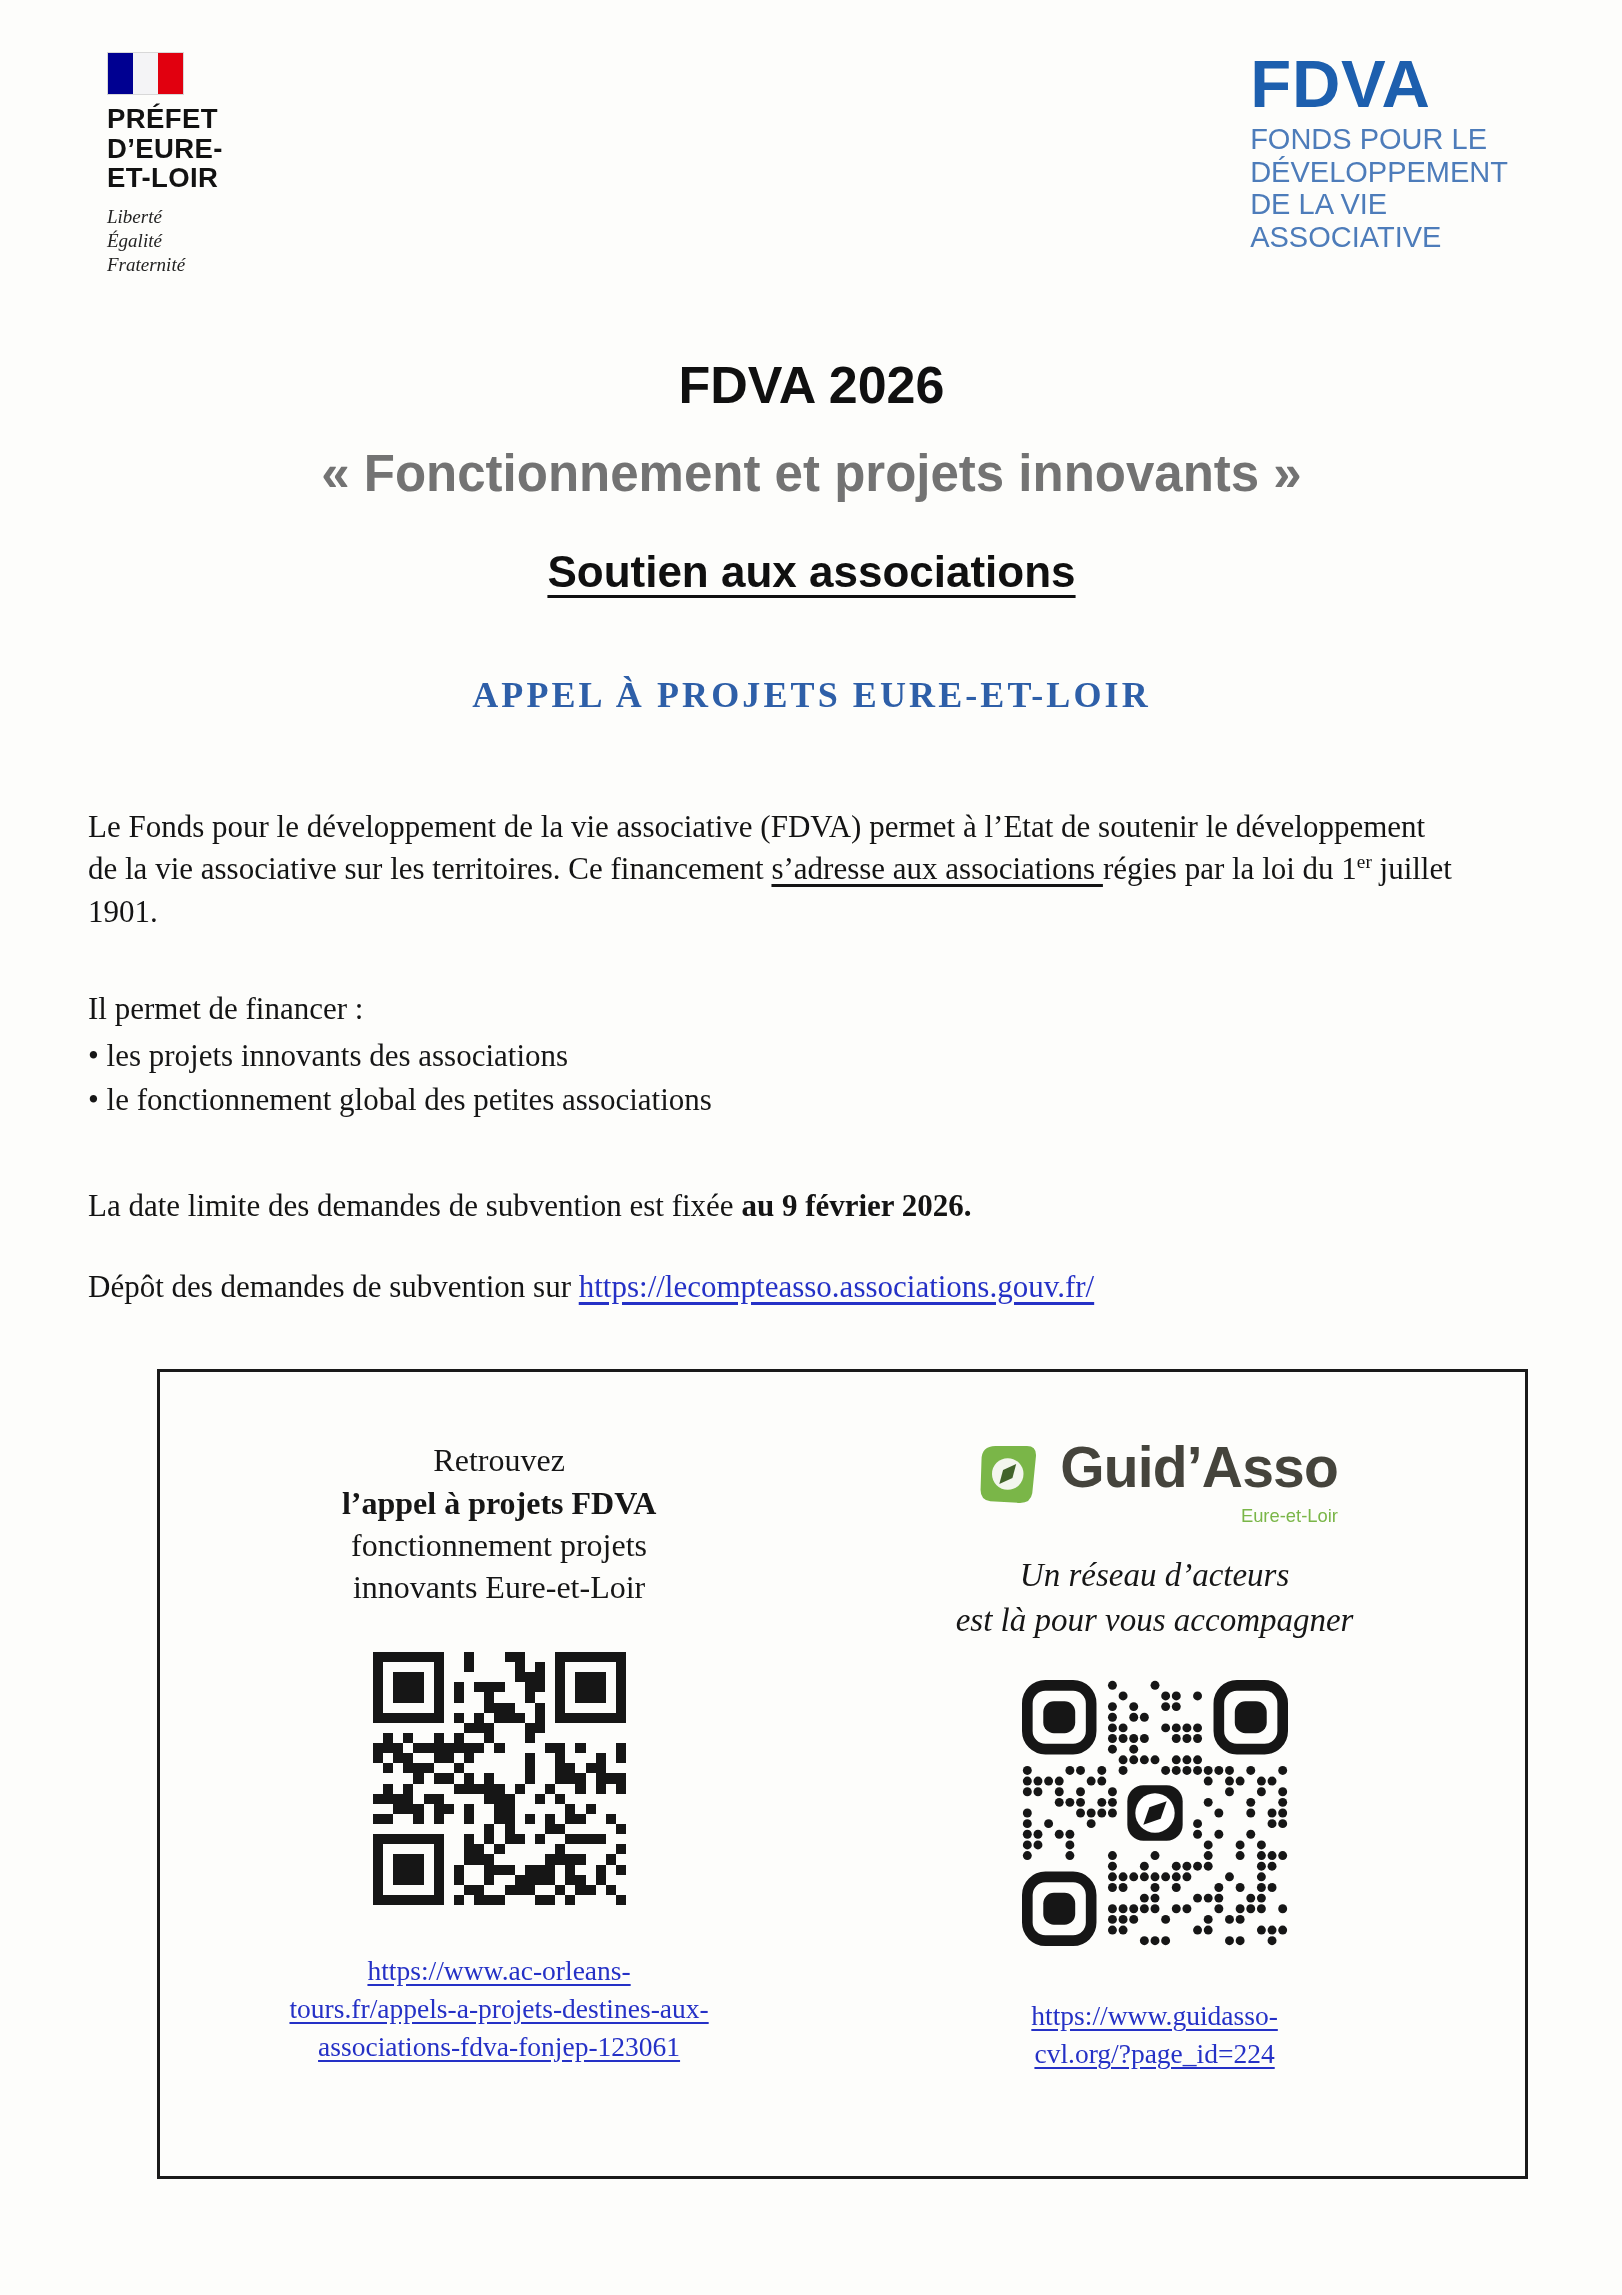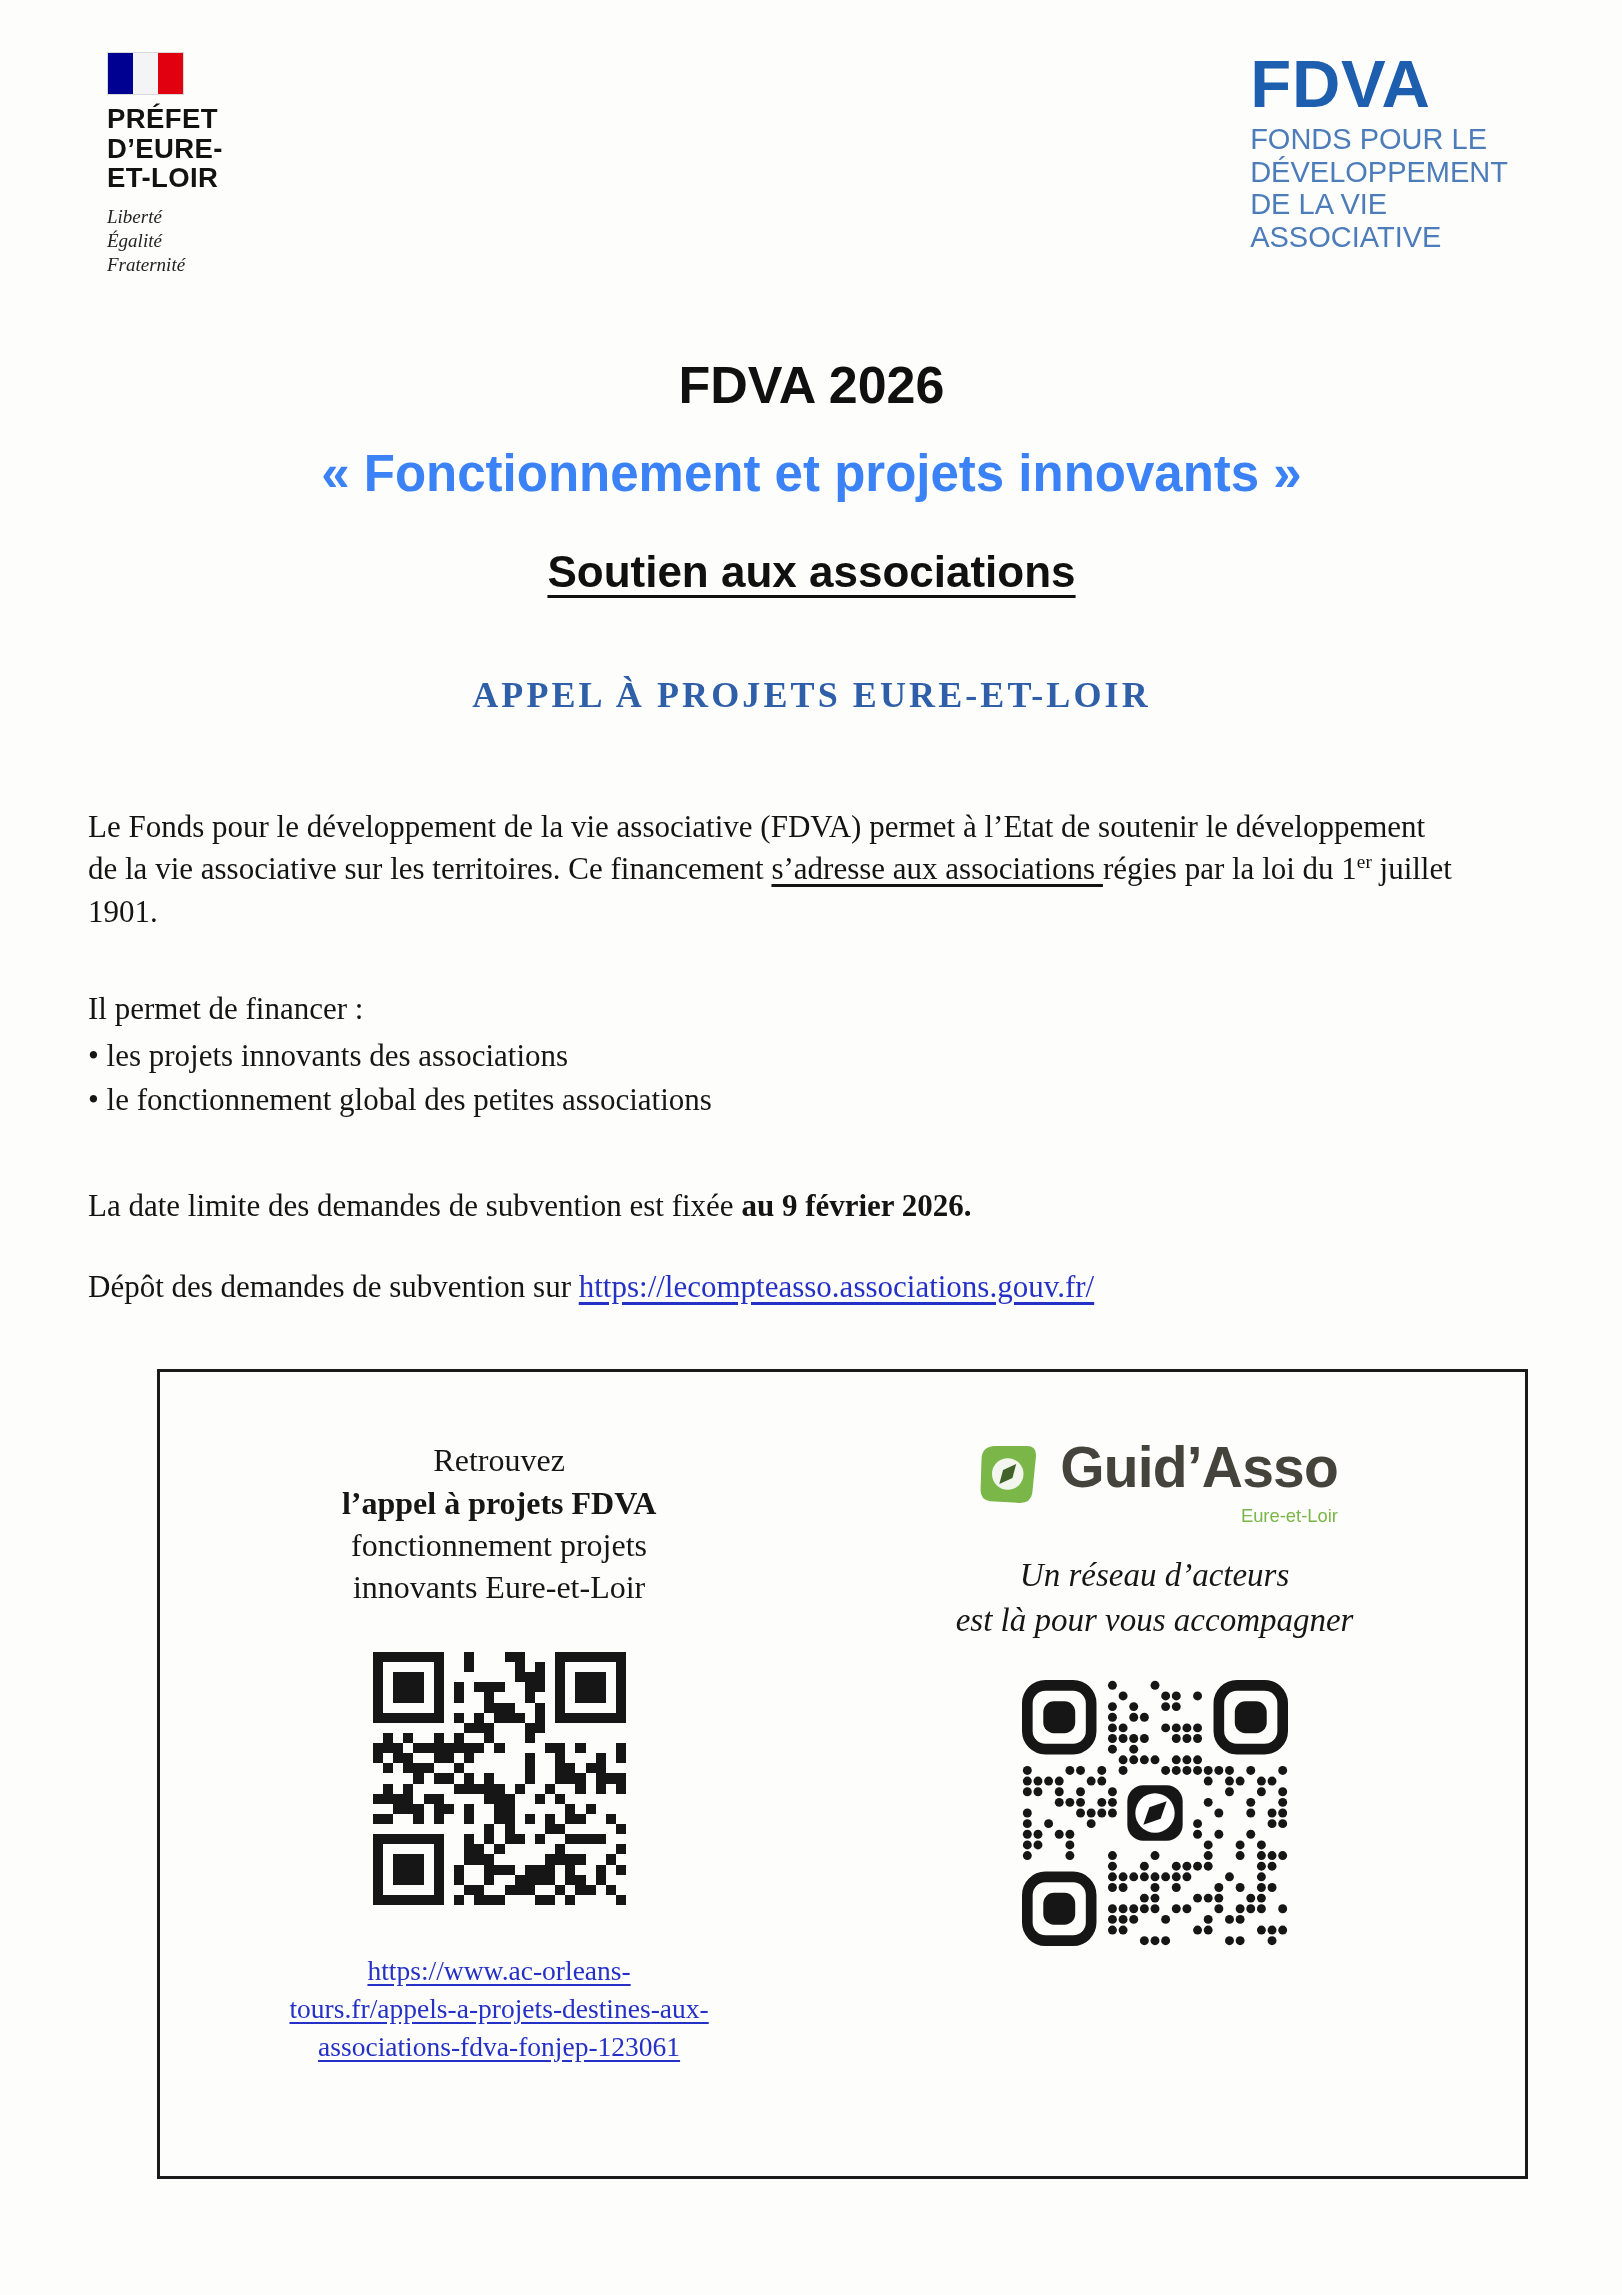--- a/index.html
+++ b/index.html
@@ -18,21 +18,21 @@
   .flag .fw { background: #f4f4f6; }
   .flag .fr { background: #e1000f; }
   .prefet-name { font-family: "Liberation Sans", sans-serif; font-weight: 700; font-size: 27.5px; line-height: 1.07; letter-spacing: 0.4px; color: #121212; }
   .motto { margin-top: 12.2px; font-style: italic; font-size: 19px; line-height: 1.28; color: #222; }
   .fdva-logo { text-align: left; }
   .fdva-acronym { font-family: "Liberation Sans", sans-serif; font-weight: 700; font-size: 67px; line-height: .95; letter-spacing: 0.8px; }
   .fdva-sub { margin-top: 7.7px; font-family: "Liberation Sans", sans-serif; font-size: 29px; line-height: 1.12; font-weight: 400; }
 
   
   .title1 { margin-top: 77px; text-align: center; font-family: "Liberation Sans", sans-serif; font-weight: 700; font-size: 52px; color: #101010; }
-  .title2 { margin-top: 29px;  text-align: center; font-family: "Liberation Sans", sans-serif; font-weight: 700; font-size: 51px; color: #3b82f6; }
+  .title2 { margin-top: 29px;  text-align: center; font-family: "Liberation Sans", sans-serif; font-weight: 700; font-size: 51px; color: #737373; }
   .title3 { margin-top: 44px;  text-align: center; font-family: "Liberation Sans", sans-serif; font-weight: 700; font-size: 44px; color: #101010;
             text-decoration: underline; text-decoration-thickness: 3.1px; text-underline-offset: 7.7px; }
   .subheading { margin-top: 77px; text-align: center; font-family: "Liberation Serif", serif; font-weight: 700; font-size: 36px; letter-spacing: 3.1px; }
 
   
   .content { padding: 0 165px 0 88px; }
   .para { font-size: 31px; line-height: 1.38; color: #141414; }
   .intro { margin-top: 90px; }
   .u { text-decoration: underline; text-underline-offset: 4.6px; }
   sup.sup { font-size: .62em; vertical-align: super; line-height: 0; }
@@ -533,17 +533,21 @@
           <rect x="0.5" y="0.5" width="6" height="6" rx="1.7" fill="none" stroke="#161616" stroke-width="1"></rect>
           <rect x="2" y="2" width="3" height="3" rx="1" fill="#161616"></rect>
           <rect x="18.5" y="0.5" width="6" height="6" rx="1.7" fill="none" stroke="#161616" stroke-width="1"></rect>
           <rect x="20" y="2" width="3" height="3" rx="1" fill="#161616"></rect>
           <rect x="0.5" y="18.5" width="6" height="6" rx="1.7" fill="none" stroke="#161616" stroke-width="1"></rect>
           <rect x="2" y="20" width="3" height="3" rx="1" fill="#161616"></rect>
           <rect x="9.9" y="9.9" width="5.2" height="5.2" rx="1.5" fill="#161616"></rect>
           <circle cx="12.5" cy="12.5" r="1.85" fill="#ffffff"></circle>
           <polygon points="12.5,10.95 13.25,12.5 12.5,14.05 11.75,12.5" fill="#161616" transform="rotate(45 12.5 12.5)"></polygon>
         </svg>
+      <div class="qr-link" style="color:#2531c6">
+        <div>https://www.guidasso-</div>
+        <div>cvl.org/?page_id=224</div>
+      </div>
     </div>
 
   </div>
 </div>
 
 
 </body></html>

